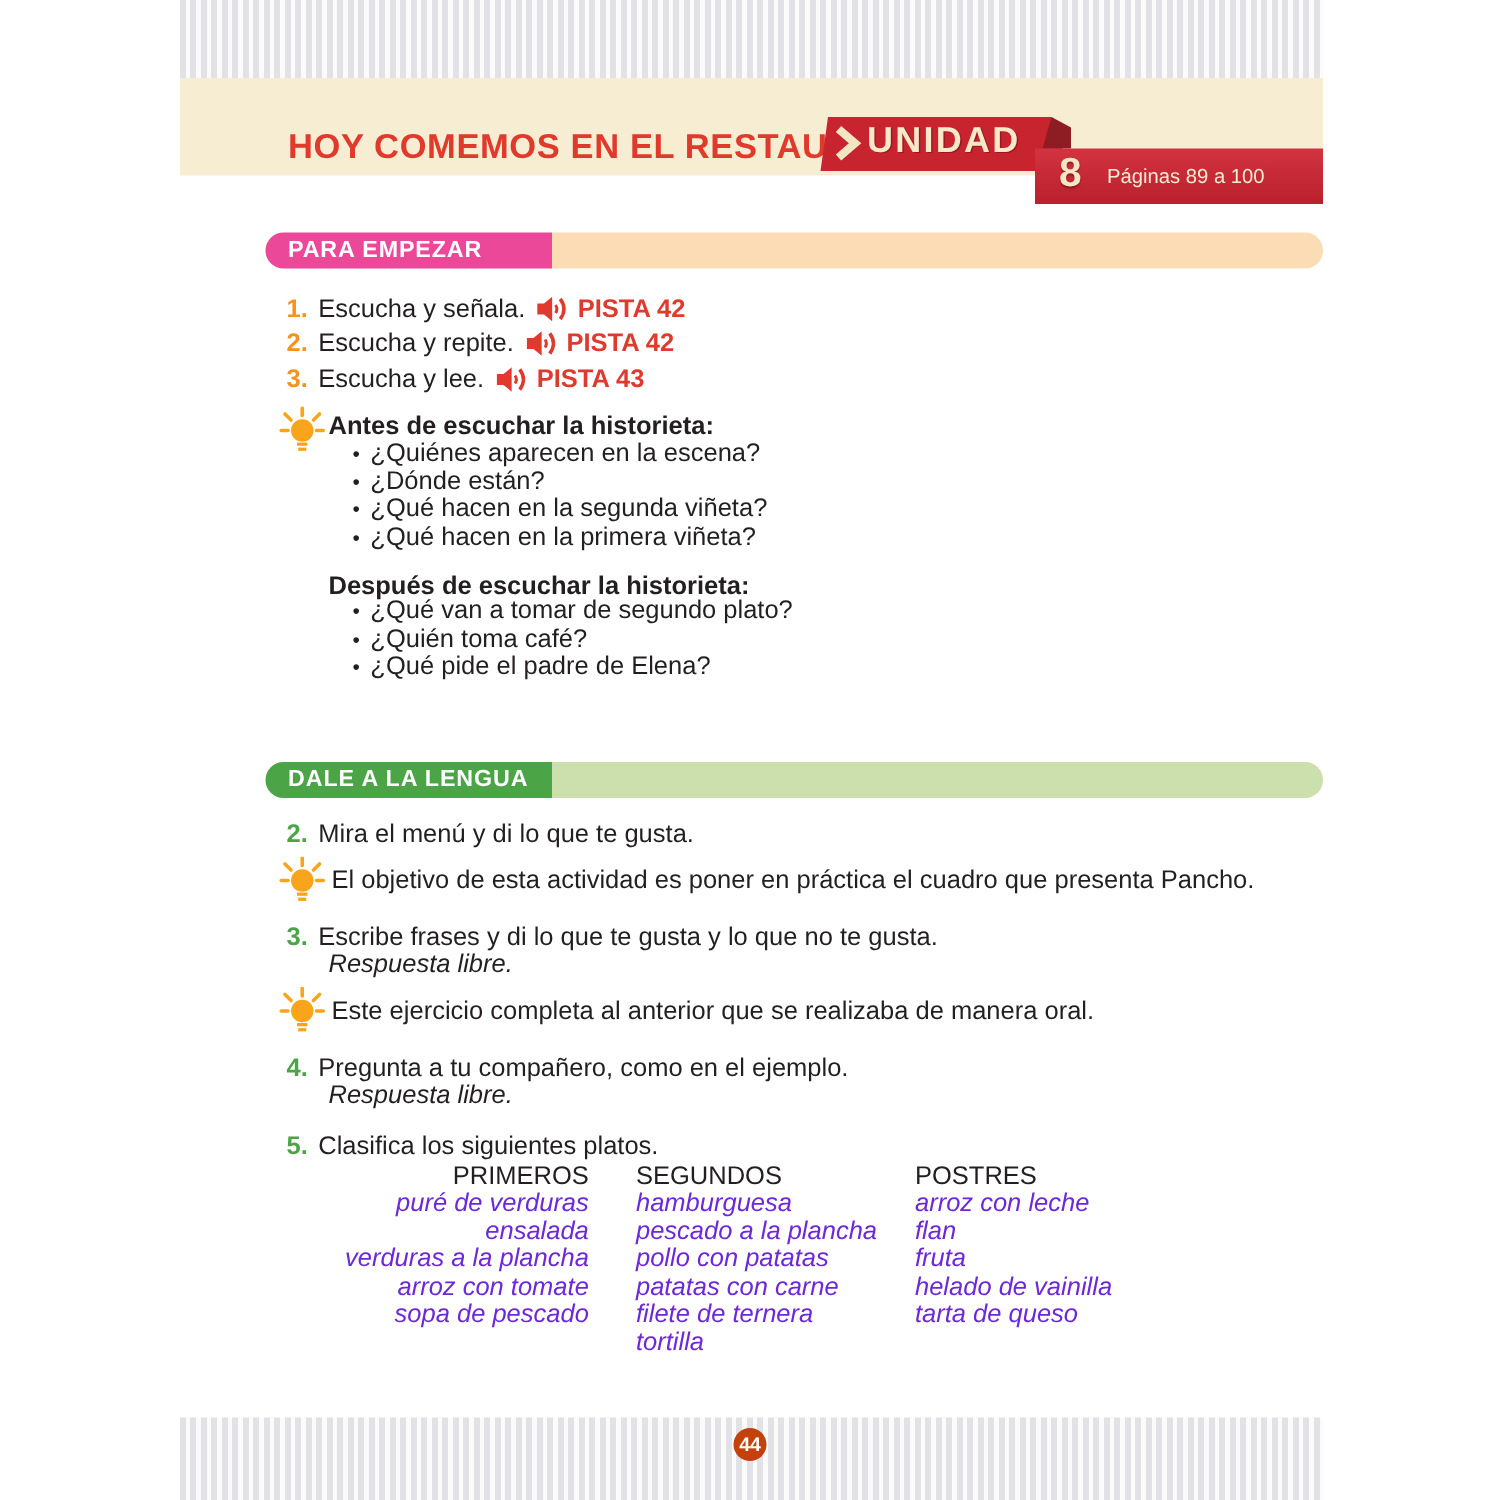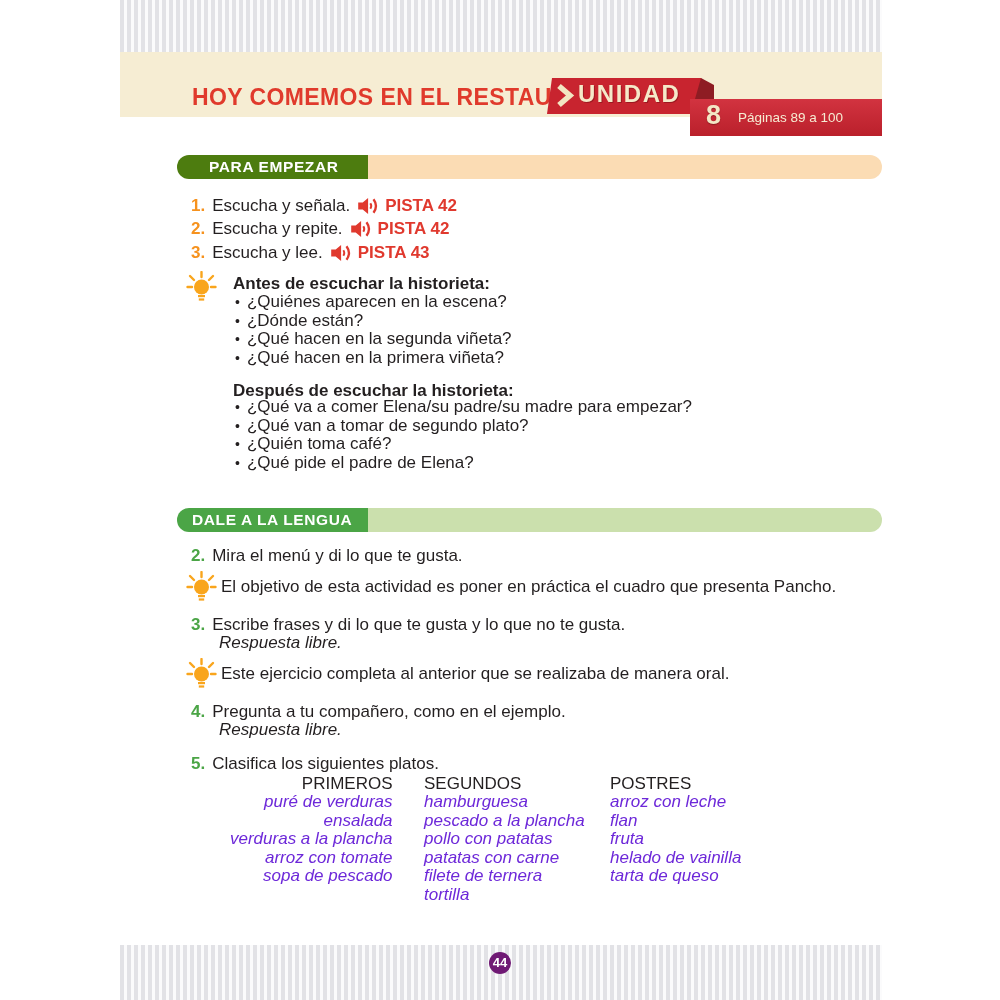--- a/index.html
+++ b/index.html
@@ -20,52 +20,52 @@
   .ribbon-svg{position:absolute;left:543px;top:74px;}
   .unit-word{position:absolute;left:578px;top:80px;font-size:24px;font-weight:bold;color:#f5e9c9;letter-spacing:1.5px;text-shadow:1px 1px 0 rgba(120,15,20,.55);}
   .pages-box{position:absolute;left:690px;top:99px;width:192px;height:37px;background:linear-gradient(180deg,#d23340,#ba202b);}
   .unit-number{position:absolute;left:16px;top:1px;font-size:27px;font-weight:bold;color:#f3e6c5;text-shadow:0 1px 1px rgba(90,10,14,.5);}
   .pages-label{position:absolute;left:48px;top:11px;font-size:13.5px;color:#f6ecd3;}
 
   
   .sec-box{position:absolute;left:177px;width:191px;height:24px;border-radius:12px 0 0 12px;}
   .sec-box .lbl{display:block;line-height:24px;padding-left:15px;font-size:15.5px;font-weight:bold;color:#ffffff;letter-spacing:.6px;white-space:nowrap;}
   .sec-strip{position:absolute;left:368px;width:514px;height:24px;border-radius:0 12px 12px 0;}
-  .orange{background:#4d7c0f;padding-left:17px;}
+  .orange{background:#ec4899;}
   .orange-light{background:#fbdcb4;}
   .green{background:#4ba546;}
   .green-light{background:#cbe0ad;}
 
   
   .row{position:absolute;left:191px;font-size:17px;white-space:nowrap;display:flex;align-items:center;}
   .num{font-weight:bold;margin-right:7px;}
   .num.o{color:#f6921e;}
   .num.g{color:#4ba546;}
   .speaker{margin:0 5px 0 8px;display:inline-block;}
   .pista{font-weight:bold;color:#e0392e;}
 
-  .h-bold{position:absolute;left:219px;font-size:17px;font-weight:bold;white-space:nowrap;margin-left:14px;}
+  .h-bold{position:absolute;left:219px;font-size:17px;font-weight:bold;white-space:nowrap;}
   .q-list{position:absolute;left:235px;font-size:17px;}
   .q-list .q{height:18.6px;line-height:18.6px;white-space:nowrap;}
   .q-list .q::before{content:"\2022";margin-right:7px;font-size:14px;}
 
   .answer{position:absolute;left:219px;font-size:17px;font-style:italic;white-space:nowrap;}
   .tip-text{position:absolute;left:221px;font-size:17px;white-space:nowrap;}
   .bulb{position:absolute;left:186px;}
 
   
   .col{position:absolute;top:774px;font-size:17px;}
   .col .col-h{height:19px;line-height:19px;white-space:nowrap;}
   .col .dish{height:18.6px;line-height:18.6px;font-style:italic;color:#6d28d9;white-space:nowrap;}
   .col.c1{left:230px;text-align:right;}
   .col.c2{left:424px;}
   .col.c3{left:610px;}
 
   
-  .page-circle{position:absolute;left:489px;top:952px;width:22px;height:22px;border-radius:50%;background:#701a75;color:#fff;font-size:13px;font-weight:bold;text-align:center;line-height:22px;}
+  .page-circle{position:absolute;left:489px;top:952px;width:22px;height:22px;border-radius:50%;background:#c2410c;color:#fff;font-size:13px;font-weight:bold;text-align:center;line-height:22px;}
 </style>
 </head>
 <body>
 
 <div class="page">
 
   <div class="stripes top"></div>
   <div class="stripes bottom"></div>
 
   <div class="band-cream"></div>
@@ -134,21 +134,20 @@
   <div class="h-bold" style="top:274px">Antes de escuchar la historieta:</div>
   <div class="q-list" style="top:293px">
     <div class="q">¿Quiénes aparecen en la escena?</div>
     <div class="q">¿Dónde están?</div>
     <div class="q">¿Qué hacen en la segunda viñeta?</div>
     <div class="q">¿Qué hacen en la primera viñeta?</div>
   </div>
 
   <div class="h-bold" style="top:381px">Después de escuchar la historieta:</div>
   <div class="q-list" style="top:398px">
-    <div class="q">¿Qué va a comer Elena/su padre/su madre para empezar?</div>
     <div class="q">¿Qué van a tomar de segundo plato?</div>
     <div class="q">¿Quién toma café?</div>
     <div class="q">¿Qué pide el padre de Elena?</div>
   </div>
 
   <div class="sec-box green" style="top:508px">
     <span class="lbl">DALE A LA LENGUA</span>
   </div>
   <div class="sec-strip green-light" style="top:508px"></div>
 

